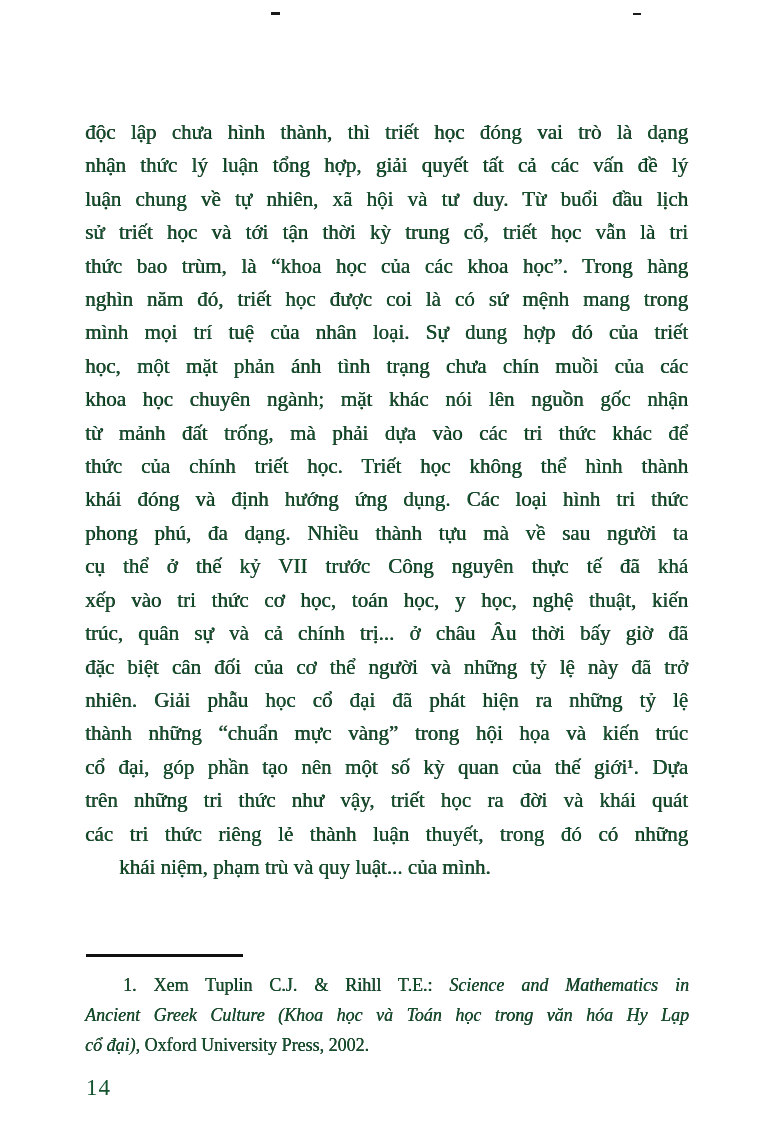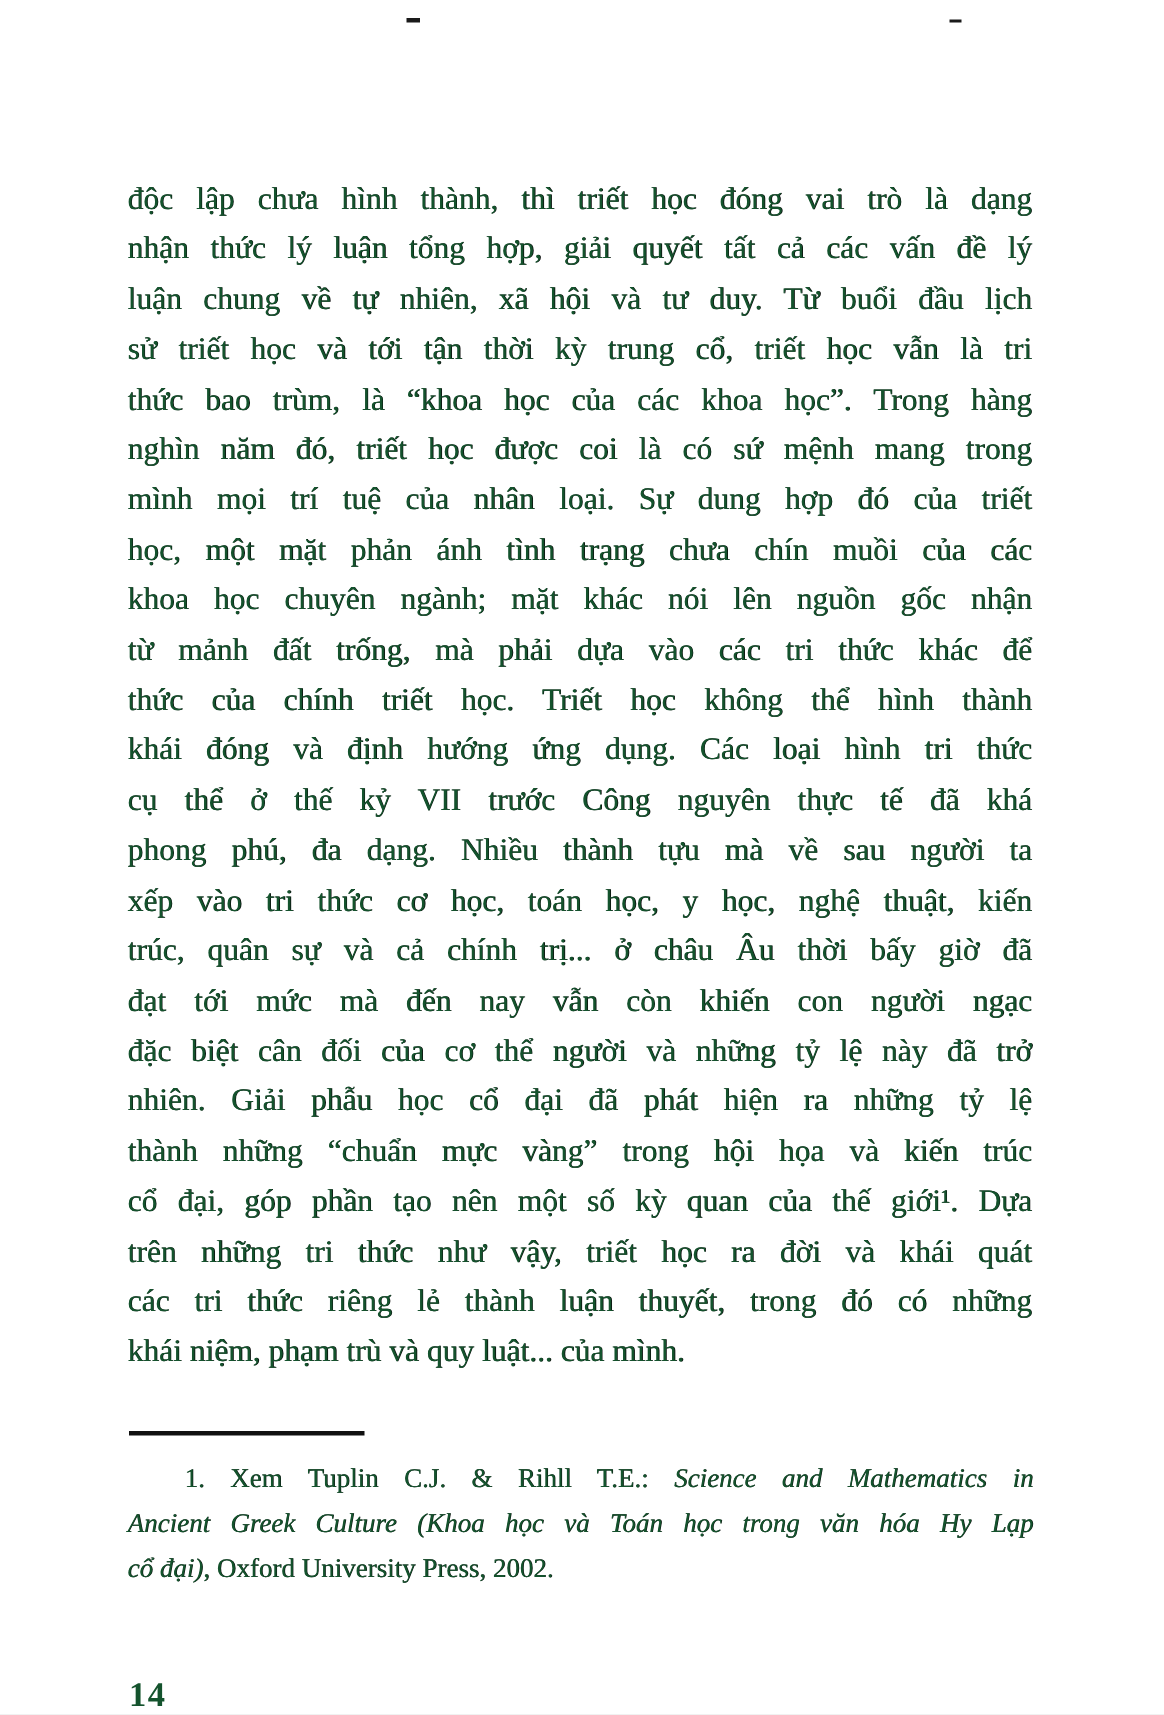--- a/index.html
+++ b/index.html
@@ -34,20 +34,21 @@
     line-height: 33.4px;
     text-shadow: 0.4px 0 0 #0c0c0c;
   }
   .body-text .line {
     text-align: justify;
     text-align-last: justify;
     text-justify: inter-word;
   }
   .body-text .line.last {
     text-align-last: left;
+    margin-left: 34px;
   }
 
   .fn-rule {
     position: absolute;
     left: 86px;
     top: 954px;
     width: 157px;
     height: 3px;
     background: #101010;
   }
@@ -71,23 +72,23 @@
   }
   .footnote .fline.last {
     text-align-last: left;
   }
   .footnote em {
   }
 
   .page-number {
     position: absolute;
     left: 86px;
-    top: 1117px;
+    top: 1075px;
     font-size: 23px;
-    font-weight: 700;
+    font-weight: 400;
     letter-spacing: 1px;
   }
 </style>
 </head>
 <body>
 
 <div class="page">
   <div class="scan-dash dash-left"></div>
   <div class="scan-dash dash-right"></div>
 
@@ -97,25 +98,24 @@
       <div class="line">luận chung về tự nhiên, xã hội và tư duy. Từ buổi đầu lịch</div>
       <div class="line">sử triết học và tới tận thời kỳ trung cổ, triết học vẫn là tri</div>
       <div class="line">thức bao trùm, là “khoa học của các khoa học”. Trong hàng</div>
       <div class="line">nghìn năm đó, triết học được coi là có sứ mệnh mang trong</div>
       <div class="line">mình mọi trí tuệ của nhân loại. Sự dung hợp đó của triết</div>
       <div class="line">học, một mặt phản ánh tình trạng chưa chín muồi của các</div>
       <div class="line">khoa học chuyên ngành; mặt khác nói lên nguồn gốc nhận</div>
       <div class="line">từ mảnh đất trống, mà phải dựa vào các tri thức khác để</div>
       <div class="line">thức của chính triết học. Triết học không thể hình thành</div>
       <div class="line">khái đóng và định hướng ứng dụng. Các loại hình tri thức</div>
+      <div class="line">phong phú, đa dạng. Nhiều thành tựu mà về sau người ta</div>
       <div class="line">cụ thể ở thế kỷ VII trước Công nguyên thực tế đã khá</div>
-      <div class="line">phong phú, đa dạng. Nhiều thành tựu mà về sau người ta</div>
       <div class="line">xếp vào tri thức cơ học, toán học, y học, nghệ thuật, kiến</div>
       <div class="line">trúc, quân sự và cả chính trị... ở châu Âu thời bấy giờ đã</div>
-      <div class="line">đạt tới mức mà đến nay vẫn còn khiến con người ngạc</div>
       <div class="line">đặc biệt cân đối của cơ thể người và những tỷ lệ này đã trở</div>
       <div class="line">nhiên. Giải phẫu học cổ đại đã phát hiện ra những tỷ lệ</div>
       <div class="line">thành những “chuẩn mực vàng” trong hội họa và kiến trúc</div>
       <div class="line">cổ đại, góp phần tạo nên một số kỳ quan của thế giới¹. Dựa</div>
       <div class="line">trên những tri thức như vậy, triết học ra đời và khái quát</div>
       <div class="line">các tri thức riêng lẻ thành luận thuyết, trong đó có những</div>
       <div class="line last">khái niệm, phạm trù và quy luật... của mình.</div>
     </div>
 
   <div class="fn-rule"></div>

